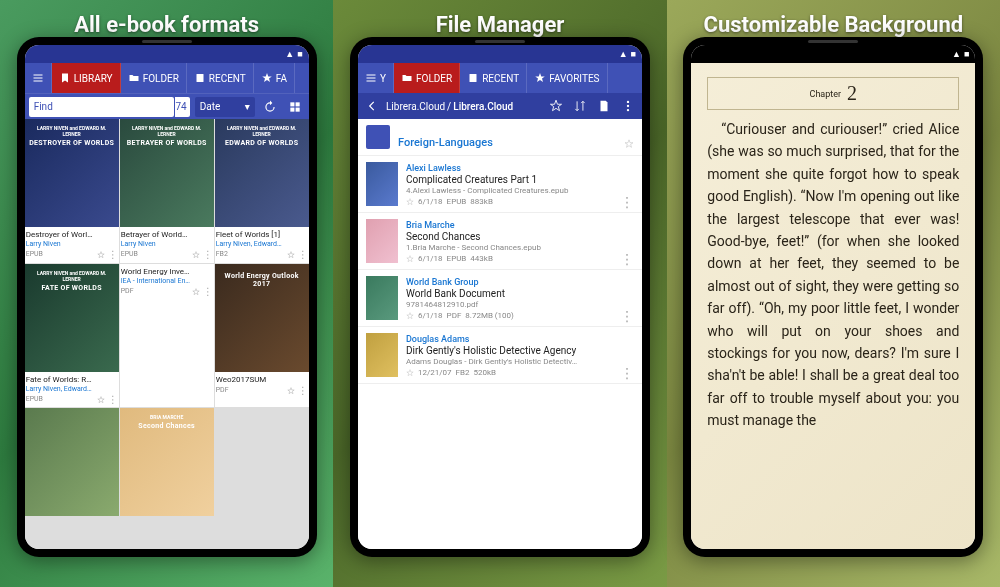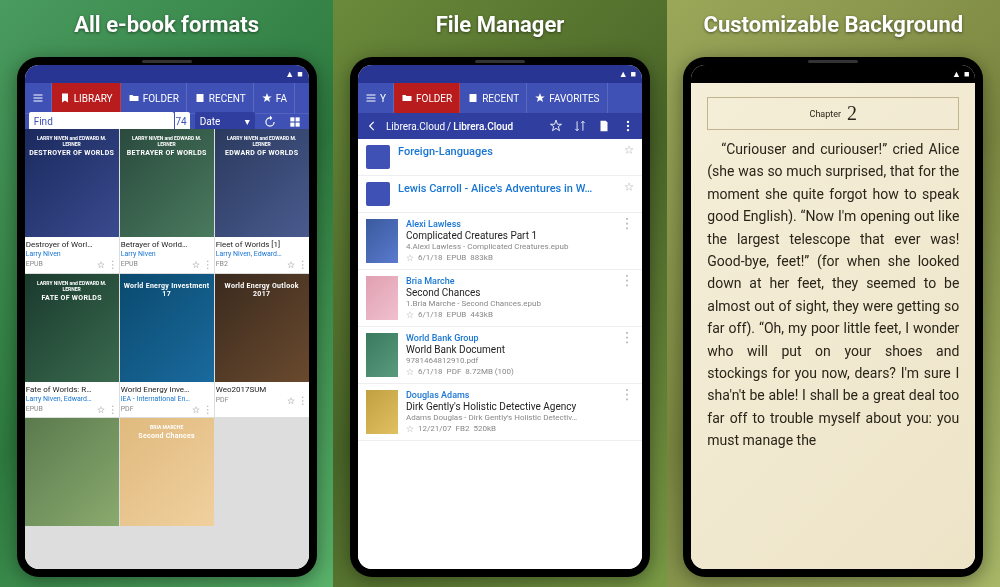--- a/index.html
+++ b/index.html
@@ -1,31 +1,31 @@
 <!DOCTYPE html>
 <html><head>
 <meta charset="utf-8">
 <style>
 *{box-sizing:border-box;margin:0;padding:0;font-family:Roboto,Arial,sans-serif}
 body{width:1000px;height:587px;display:flex;overflow:hidden}
 .panel{flex:1;height:587px;position:relative;display:flex;flex-direction:column;align-items:center;padding:12px 8px 0}
 .panel-1{background:linear-gradient(135deg,#4a9b5f 0%,#2d7a3e 50%,#5ab36b 100%)}
 .panel-2{background:linear-gradient(135deg,#6b8a3a 0%,#4a6628 50%,#7a9b45 100%)}
 .panel-3{background:linear-gradient(135deg,#9ba85a 0%,#7a8640 50%,#a8b868 100%)}
-.panel-title{color:#fff;font-size:22px;font-weight:700;text-shadow:0 1px 3px rgba(0,0,0,.5);margin-bottom:20px;text-align:center}
+.panel-title{color:#fff;font-size:22px;font-weight:700;text-shadow:0 1px 3px rgba(0,0,0,.5);margin-bottom:0;text-align:center}
 .phone{width:300px;height:520px;background:#000;border-radius:22px;padding:8px;position:relative;box-shadow:0 4px 20px rgba(0,0,0,.4)}
 .phone::before{content:'';position:absolute;top:3px;left:50%;transform:translateX(-50%);width:50px;height:3px;background:#333;border-radius:2px}
 .screen{width:100%;height:100%;background:#fff;border-radius:14px;overflow:hidden;display:flex;flex-direction:column}
 .status{height:18px;background:#283593;display:flex;justify-content:flex-end;align-items:center;padding:0 6px;gap:3px}
 .status span{color:#fff;font-size:9px}
 .toolbar{height:30px;background:#3f51b5;display:flex;align-items:center;color:#fff;font-size:10px}
 .tb-btn{display:flex;align-items:center;gap:3px;padding:0 7px;height:100%;border-right:1px solid rgba(255,255,255,.15);cursor:pointer}
 .tb-btn.active{background:#b91c1c}
 .tb-icon{width:12px;height:12px;fill:#fff}
-.subbar{height:16px;background:#3f51b5;display:flex;align-items:center;padding:0 4px;gap:5px;border-top:1px solid rgba(255,255,255,.1)}
+.subbar{height:26px;background:#3f51b5;display:flex;align-items:center;padding:0 4px;gap:5px;border-top:1px solid rgba(255,255,255,.1)}
 .find-input{flex:1;height:20px;background:#fff;border:none;border-radius:2px;padding:0 5px;font-size:10px;color:#3f51b5}
 .find-input::placeholder{color:#3f51b5}
 .count{font-size:10px;color:#3f51b5;padding-right:3px;background:#fff;height:20px;display:flex;align-items:center;border-radius:0 2px 2px 0;margin-left:-4px}
 .date-sel{width:60px;height:20px;background:#303f9f;color:#fff;font-size:10px;display:flex;align-items:center;justify-content:space-between;padding:0 5px;border-radius:2px}
 .ib{width:20px;height:20px;display:flex;align-items:center;justify-content:center;cursor:pointer}
 .ib svg{width:14px;height:14px;fill:#fff}
 .breadcrumb{height:26px;background:#303f9f;display:flex;align-items:center;padding:0 4px;gap:4px;color:#fff;font-size:10px}
 .bc-path{flex:1;white-space:nowrap;overflow:hidden;display:flex;align-items:center;gap:2px}
 .grid{flex:1;overflow:hidden;display:grid;grid-template-columns:repeat(3,1fr);gap:1px;background:#ddd;align-content:start}
 .book{background:#fff;display:flex;flex-direction:column}
@@ -42,21 +42,21 @@
 .cover-title{font-size:7px;letter-spacing:.3px}
 .meta{padding:3px 1px;font-size:8px;line-height:1.3}
 .meta-title{color:#222;white-space:nowrap;overflow:hidden;text-overflow:ellipsis}
 .meta-author{color:#1976d2;white-space:nowrap;overflow:hidden;text-overflow:ellipsis;font-size:7px}
 .meta-row{display:flex;justify-content:space-between;align-items:center;margin-top:1px}
 .fmt{color:#888;font-size:7px}
 .star{width:8px;height:8px;fill:none;stroke:#aaa;stroke-width:1.5}
 .menu-d{color:#aaa;font-size:10px;line-height:6px}
 
 .flist{flex:1;overflow:hidden;background:#fff}
-.frow{display:flex;align-items:flex-start;padding:6px 8px;border-bottom:1px solid #eee;gap:8px}
+.frow{display:flex;align-items:flex-end;padding:6px 8px;border-bottom:1px solid #eee;gap:8px}
 .fico{width:24px;height:24px;background:#3f51b5;border-radius:2px;flex-shrink:0}
 .fcover{width:32px;height:44px;background:linear-gradient(135deg,#3a5a9e,#5a7ace);flex-shrink:0;display:flex;align-items:center;justify-content:center;color:#fff;font-size:5px;text-align:center;padding:2px}
 .fcover.fc2{background:linear-gradient(135deg,#e0a0b0,#f0c0d0)}
 .fcover.fc3{background:linear-gradient(135deg,#3a7a5e,#5a9a7e)}
 .fcover.fc4{background:linear-gradient(135deg,#c0a040,#e0c060)}
 .finfo{flex:1;min-width:0}
 .fauthor{color:#1976d2;font-size:9px;font-weight:500}
 .ftitle{color:#222;font-size:10px;white-space:nowrap;overflow:hidden;text-overflow:ellipsis;margin:1px 0}
 .fsub{color:#888;font-size:8px;white-space:nowrap;overflow:hidden;text-overflow:ellipsis}
 .fmeta{color:#888;font-size:8px;display:flex;align-items:center;gap:4px;margin-top:2px}
@@ -204,24 +204,20 @@
                 <span style="display:flex;gap:3px;align-items:center">
                   <svg class="star" viewBox="0 0 24 24">
                     <path d="M12 2l2.5 7h7l-5.5 4 2 7-6-4-6 4 2-7-5.5-4h7z"></path>
                   </svg>
                   <span class="menu-d">⋮</span>
                 </span>
               </div>
             </div>
           </div>
           <div class="book">
-            <div class="cover c5">
-              <div class="cover-auth"></div>
-              <div class="cover-title">World Energy Investment 17</div>
-            </div>
             <div class="meta">
               <div class="meta-title">World Energy Inve…</div>
               <div class="meta-author">IEA - International En…</div>
               <div class="meta-row">
                 <span class="fmt">PDF</span>
                 <span style="display:flex;gap:3px;align-items:center">
                   <svg class="star" viewBox="0 0 24 24">
                     <path d="M12 2l2.5 7h7l-5.5 4 2 7-6-4-6 4 2-7-5.5-4h7z"></path>
                   </svg>
                   <span class="menu-d">⋮</span>
@@ -331,29 +327,20 @@
               <circle cx="12" cy="12" r="2"></circle>
               <circle cx="12" cy="19" r="2"></circle>
             </svg>
           </div>
       </div>
       <div class="flist" id="flist">
           <div class="frow">
             <div class="fico"></div>
             <div class="finfo">
               <div class="fname">Foreign-Languages</div>
-            </div>
-            <svg width="10" height="10" viewBox="0 0 24 24">
-              <path d="M12 2l2.5 7h7l-5.5 4 2 7-6-4-6 4 2-7-5.5-4h7z" fill="none" stroke="#aaa"></path>
-            </svg>
-          </div>
-          <div class="frow">
-            <div class="fico"></div>
-            <div class="finfo">
-              <div class="fname">Lewis Carroll -  Alice's Adventures in W…</div>
             </div>
             <svg width="10" height="10" viewBox="0 0 24 24">
               <path d="M12 2l2.5 7h7l-5.5 4 2 7-6-4-6 4 2-7-5.5-4h7z" fill="none" stroke="#aaa"></path>
             </svg>
           </div>
           <div class="frow">
             <div class="fcover "></div>
             <div class="finfo">
               <div class="fauthor">Alexi Lawless</div>
               <div class="ftitle">Complicated Creatures Part 1</div>

